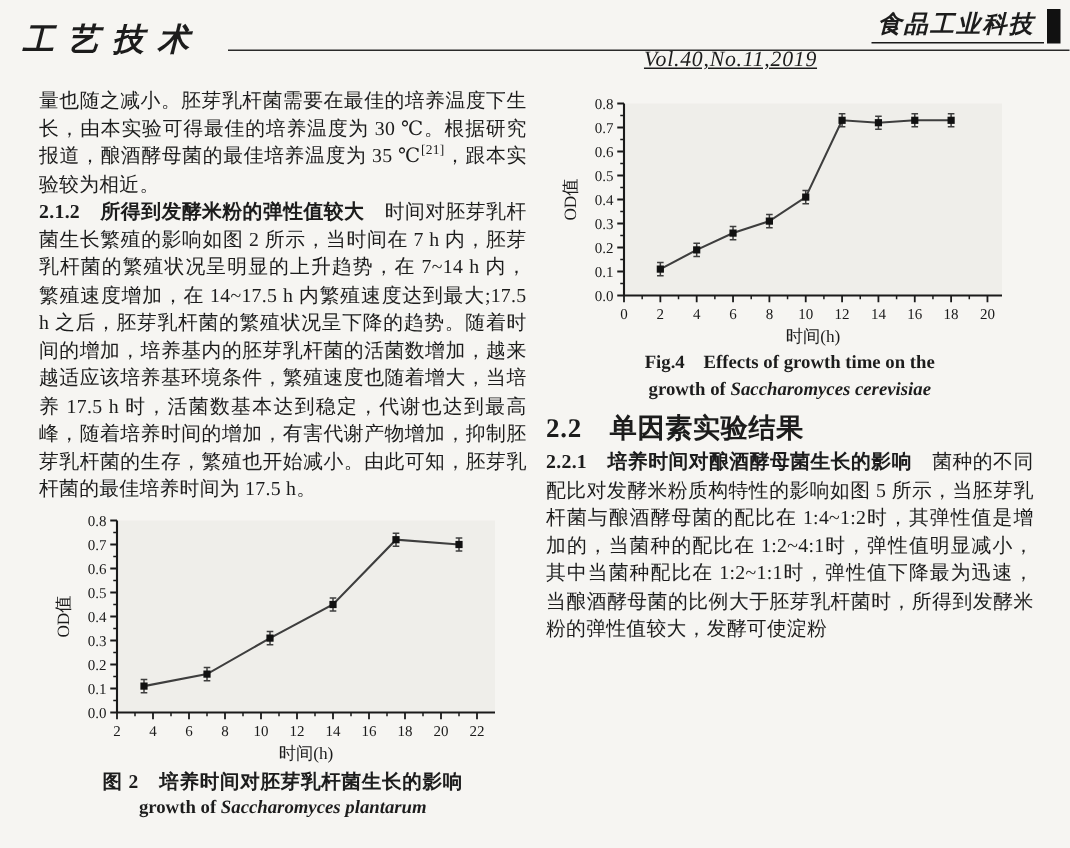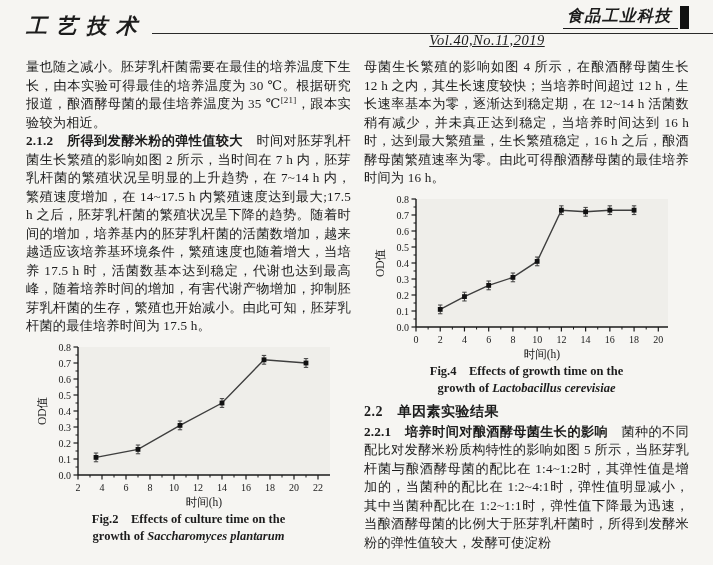--- a/index.html
+++ b/index.html
@@ -9,30 +9,30 @@
     background:#f6f5f2;
     color:#1c1c1c;
     font-family:"Liberation Serif","DejaVu Serif",serif;
     overflow:hidden;
   }
   .page { position:relative; width:713px; height:565px; }
 
   
   .masthead { position:relative; height:56px; }
   .column-title {
-    position:absolute; left:26px; top:12px;
+    position:absolute; left:15px; top:12px;
     font-size:21px; font-weight:700; font-style:italic;
     letter-spacing:9px; white-space:nowrap;
   }
   .masthead-rule {
     position:absolute; left:152px; right:0; top:33px;
     border-top:1.6px solid #2a2a2a; height:0;
   }
   .journal-logo-wrap {
-    position:absolute; right:24px; top:6px;
+    position:absolute; right:6px; top:6px;
     display:flex; 
   }
   .journal-logo {
     font-size:16px; font-weight:700; font-style:italic;
     letter-spacing:1.5px; white-space:nowrap;
     border-bottom:1.6px solid #1a1a1a;
     padding:0 6px 1px 4px;
   }
   .logo-bar {
     display:inline-block; width:9px; height:23px;
@@ -51,21 +51,21 @@
     height:509px; overflow:hidden;
   }
   .col { width:50%; }
   .body-text {
     margin:0; font-size:13.2px; line-height:18.5px;
     text-align:justify; letter-spacing:0.2px;
   }
   .run-in { font-weight:700; }
   sup.ref { font-size:9px; vertical-align:super; line-height:0; }
   .sec-head {
-    margin:5px 0 2px; font-size:14px; font-weight:700; letter-spacing:0.5px;
+    margin:5px 0 2px; font-size:18px; font-weight:700; letter-spacing:0.5px;
   }
 
   
   figure { margin:3px 0 0; text-align:center; }
   figure svg { display:block; margin:0 auto; }
   svg text {
     font-family:"Liberation Serif","DejaVu Serif",serif;
     fill:#1a1a1a;
   }
   figcaption { margin-top:2px; }
@@ -191,32 +191,29 @@
               <line x1="227.8" y1="16.420000000000012" x2="232.2" y2="16.420000000000012" stroke="#3e3e3e" stroke-width="1"></line>
               <line x1="227.8" y1="25.18000000000001" x2="232.2" y2="25.18000000000001" stroke="#3e3e3e" stroke-width="1"></line>
               <rect x="227.6" y="18.400000000000013" width="4.8" height="4.8" fill="#111"></rect>
               <line x1="272" y1="19.620000000000015" x2="272" y2="28.380000000000013" stroke="#3e3e3e" stroke-width="1"></line>
               <line x1="269.8" y1="19.620000000000015" x2="274.2" y2="19.620000000000015" stroke="#3e3e3e" stroke-width="1"></line>
               <line x1="269.8" y1="28.380000000000013" x2="274.2" y2="28.380000000000013" stroke="#3e3e3e" stroke-width="1"></line>
               <rect x="269.6" y="21.600000000000016" width="4.8" height="4.8" fill="#111"></rect>
             </g>
           </svg>
         <figcaption>
-          <div class="cap-en">Fig.2　Effects of culture time on the</div>
+          <div class="cap-cn">图 2　培养时间对胚芽乳杆菌生长的影响</div>
           <div class="cap-en">
             <span>growth of </span><i>Saccharomyces plantarum</i>
           </div>
         </figcaption>
       </figure>
     </div>
 
     <div class="col">
-      <p class="body-text">
-        <span>母菌生长繁殖的影响如图 4 所示，在酿酒酵母菌生长 12 h 之内，其生长速度较快；当培养时间超过 12 h，生长速率基本为零，逐渐达到稳定期，在 12~14 h 活菌数稍有减少，并未真正达到稳定，当培养时间达到 16 h 时，达到最大繁殖量，生长繁殖稳定，16 h 之后，酿酒酵母菌繁殖速率为零。由此可得酿酒酵母菌的最佳培养时间为 16 h。</span>
-      </p>
 
       <figure>
         <svg width="310" height="170" viewBox="0 0 310 170">
             <rect x="44" y="8" width="252" height="128" fill="#efeeea"></rect>
             <g stroke="#1a1a1a" stroke-width="1.4">
               <line x1="44" y1="8" x2="44" y2="136"></line>
               <line x1="44" y1="136" x2="296" y2="136"></line>
             </g>
             <g>
               <line x1="44" y1="136" x2="44" y2="140.5" stroke="#1a1a1a" stroke-width="1.2"></line>
@@ -318,21 +315,21 @@
               <rect x="235.44615384615383" y="16.800000000000004" width="4.8" height="4.8" fill="#111"></rect>
               <line x1="262.0769230769231" y1="14.820000000000004" x2="262.0769230769231" y2="23.580000000000002" stroke="#3e3e3e" stroke-width="1"></line>
               <line x1="259.8769230769231" y1="14.820000000000004" x2="264.2769230769231" y2="14.820000000000004" stroke="#3e3e3e" stroke-width="1"></line>
               <line x1="259.8769230769231" y1="23.580000000000002" x2="264.2769230769231" y2="23.580000000000002" stroke="#3e3e3e" stroke-width="1"></line>
               <rect x="259.6769230769231" y="16.800000000000004" width="4.8" height="4.8" fill="#111"></rect>
             </g>
           </svg>
         <figcaption>
           <div class="cap-en">Fig.4　Effects of growth time on the</div>
           <div class="cap-en">
-            <span>growth of </span><i>Lactobacillus cerevisiae</i>
+            <span>growth of </span><i>Saccharomyces cerevisiae</i>
           </div>
         </figcaption>
       </figure>
 
       <h3 class="sec-head">2.2　单因素实验结果</h3>
       <p class="body-text">
         <span class="run-in">2.2.1　培养时间对酿酒酵母菌生长的影响</span><span>　菌种的不同配比对发酵米粉质构特性的影响如图 5 所示，当胚芽乳杆菌与酿酒酵母菌的配比在 1:4~1:2时，其弹性值是增加的，当菌种的配比在 1:2~4:1时，弹性值明显减小，其中当菌种配比在 1:2~1:1时，弹性值下降最为迅速，当酿酒酵母菌的比例大于胚芽乳杆菌时，所得到发酵米粉的弹性值较大，发酵可使淀粉</span>
       </p>
     </div>
 

